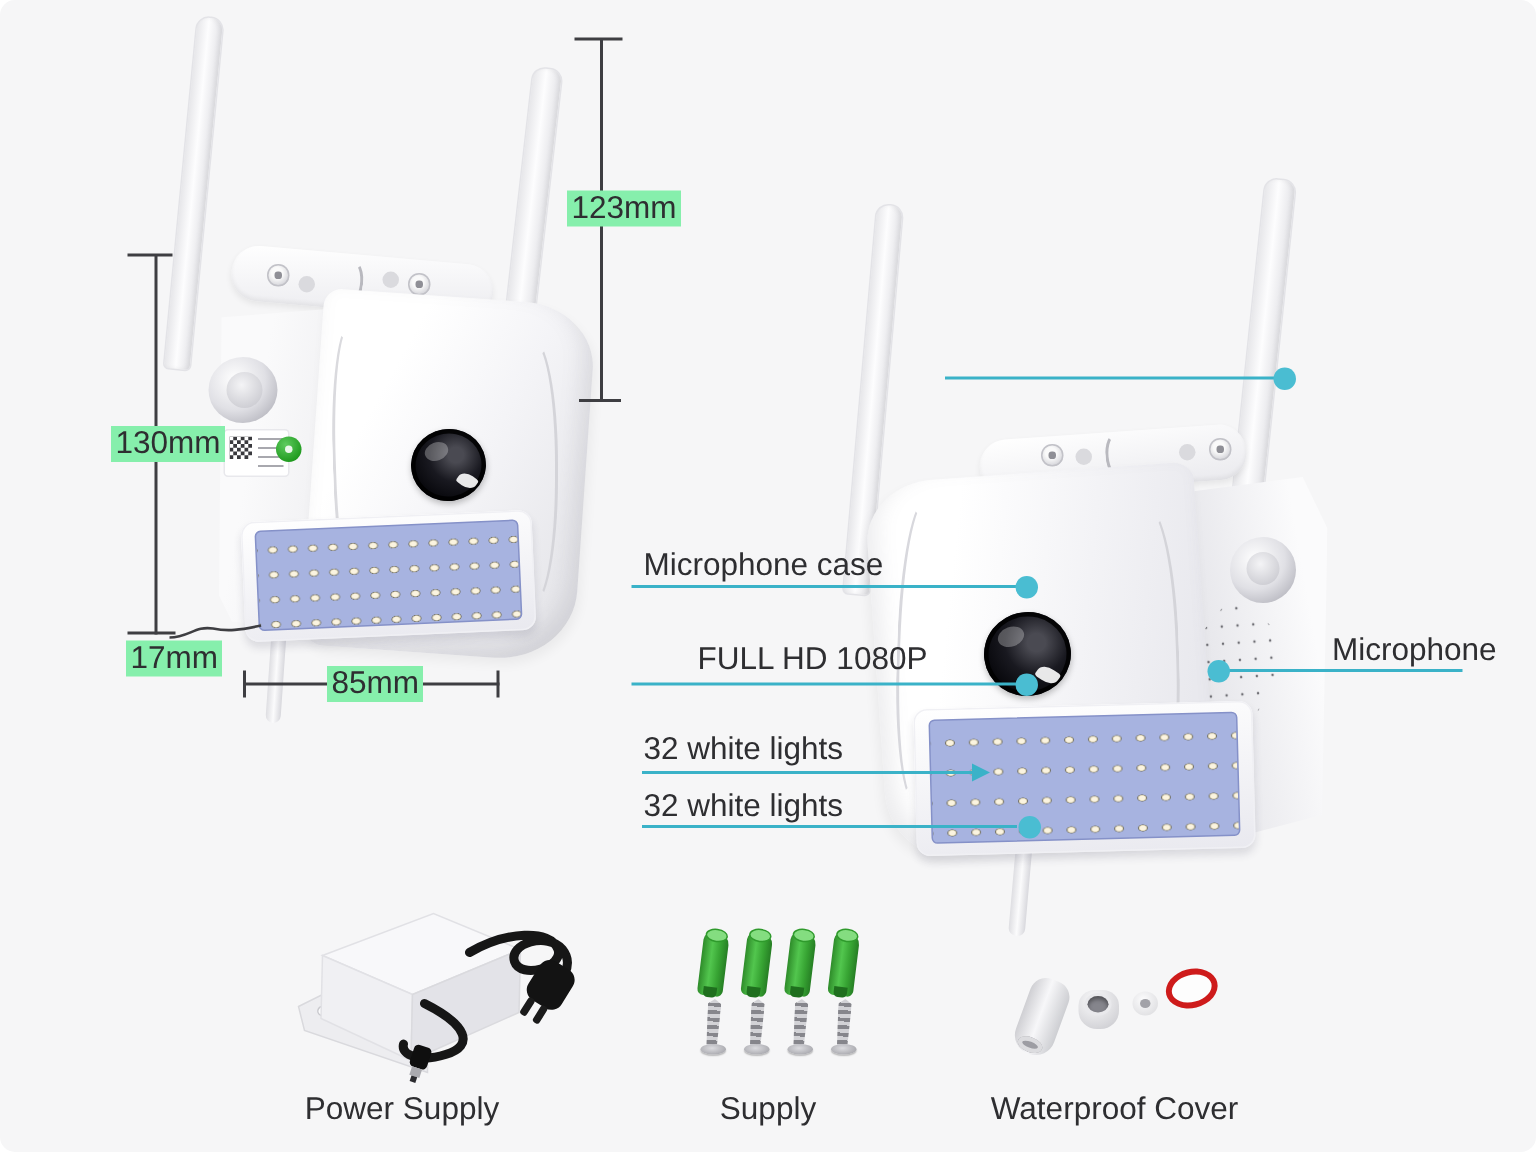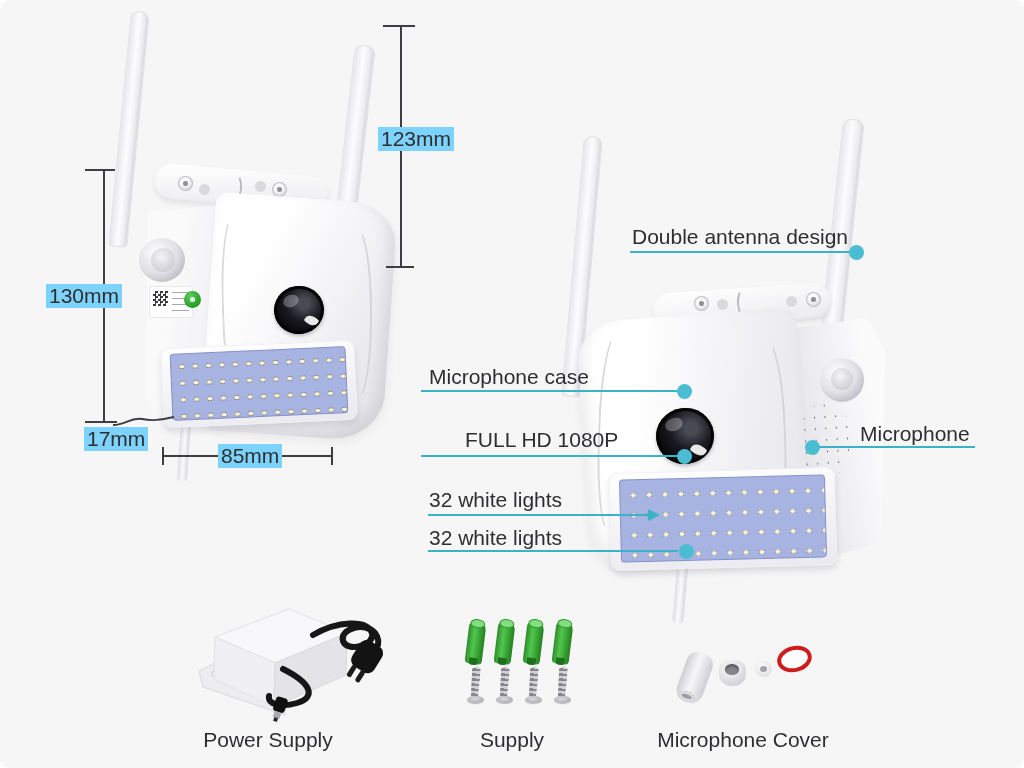--- a/index.html
+++ b/index.html
@@ -1,20 +1,20 @@
 <!DOCTYPE html>
 <html><head>
 <meta charset="utf-8">
 <style>
   html,body{margin:0;padding:0;background:#fff;}
   #canvas{position:relative;width:1024px;height:768px;background:#f6f6f7;overflow:hidden;
           font-family:"Liberation Sans",sans-serif;border-radius:10px;}
   .abs{position:absolute;}
   .t{font-size:21px;line-height:1.15;color:#2e2e31;white-space:nowrap;}
-  .dimtext{background:#7dd3fc;padding:0 3px;}
+  .dimtext{background:#86efac;padding:0 3px;}
   .dline{background:#3e3e42;}
   .coline{height:2px;background:#3ab2c8;}
   .codot{width:15px;height:15px;border-radius:50%;background:#4abdd2;}
   .coarrow{width:0;height:0;border-left:12px solid #3ab2c8;border-top:6px solid transparent;border-bottom:6px solid transparent;}
   .antenna{background:linear-gradient(90deg,#e7e7ea,#fdfdfe 45%,#e3e3e7);border:1px solid #e3e3e7;
            border-radius:9px 9px 4px 4px;transform-origin:50% 0;box-shadow:inset -2px 0 3px rgba(0,0,0,.05);}
   .bracket{background:linear-gradient(175deg,#ffffff,#eaeaee);border-radius:18px;
            box-shadow:0 2px 4px rgba(0,0,0,.07), inset 0 -2px 3px rgba(0,0,0,.05);}
   .screwc{border-radius:50%;background:radial-gradient(circle at 45% 40%,#fafafa 0 30%,#d5d5da 70%,#b5b5bc);
           box-shadow:inset 0 0 0 1px #c2c2c8;}
@@ -104,21 +104,21 @@
   </div>
 
   <div class="abs dline" style="left:400px;top:26px;width:2px;height:242px;"></div>
   <div class="abs dline" style="left:383px;top:25px;width:32px;height:2px;"></div>
   <div class="abs dline" style="left:386px;top:266px;width:28px;height:2px;"></div>
   <div class="abs t dimtext" style="left:378px;top:127px;">123mm</div>
 
   <div class="abs dline" style="left:103px;top:170px;width:2px;height:253px;"></div>
   <div class="abs dline" style="left:85px;top:169px;width:30px;height:2px;"></div>
   <div class="abs dline" style="left:85px;top:421px;width:32px;height:2px;"></div>
-  <div class="abs t dimtext" style="left:46px;top:284px;">130mm</div>
+  <div class="abs t dimtext" style="left:74px;top:284px;">130mm</div>
 
   <svg class="abs" style="left:112px;top:412px;" width="64" height="18" viewBox="0 0 64 18">
     <path d="M1,13 C14,13 18,5 30,7 C40,9 48,8 62,5" stroke="#3e3e42" stroke-width="1.8" fill="none"></path>
   </svg>
   <div class="abs t dimtext" style="left:84px;top:427px;">17mm</div>
 
   <div class="abs dline" style="left:163px;top:455px;width:170px;height:2px;"></div>
   <div class="abs dline" style="left:162px;top:447px;width:2px;height:18px;"></div>
   <div class="abs dline" style="left:331px;top:447px;width:2px;height:18px;"></div>
   <div class="abs t dimtext" style="left:218px;top:444px;">85mm</div>
@@ -139,33 +139,32 @@
   <div class="abs seam" style="left:598px;top:332px;width:28px;height:200px;border-left-color:#d8d8dd;transform:rotate(2deg);"></div>
   <div class="abs seam" style="left:752px;top:338px;width:30px;height:190px;border-right-color:#d4d4d9;transform:rotate(-2deg);"></div>
   <div class="abs lens" style="left:656px;top:408px;width:58px;height:56px;transform:rotate(-8deg);"></div>
   <div class="abs glintG" style="left:665px;top:418px;width:18px;height:13px;transform:rotate(-20deg);"></div>
   <div class="abs glintW" style="left:691px;top:445px;width:15px;height:10px;transform:rotate(35deg);"></div>
   <div class="abs cable" style="left:675px;top:556px;width:11px;height:68px;transform:rotate(5deg);"></div>
   <div class="abs panelF" style="left:610px;top:470px;width:226px;height:98px;transform:rotate(-1.5deg);">
     <div class="ledgrid" style="left:10px;top:7px;right:10px;bottom:8px;background-size:15.9px 20px;background-position:5px 5px;"></div>
   </div>
 
-  <div class="abs t" style="left:632px;top:225px;">Double antenna design</div>
   <div class="abs coline" style="left:630px;top:251px;width:222px;"></div>
   <div class="abs codot" style="left:849px;top:245px;"></div>
 
   <div class="abs t" style="left:429px;top:365px;">Microphone case</div>
   <div class="abs coline" style="left:421px;top:390px;width:258px;"></div>
   <div class="abs codot" style="left:677px;top:384px;"></div>
 
   <div class="abs t" style="left:429px;top:428px;margin-left:36px;">FULL HD 1080P</div>
   <div class="abs coline" style="left:421px;top:455px;width:258px;"></div>
   <div class="abs codot" style="left:677px;top:449px;"></div>
 
-  <div class="abs t" style="left:860px;top:422px;">Microphone</div>
+  <div class="abs t" style="left:888px;top:422px;">Microphone</div>
   <div class="abs coline" style="left:812px;top:446px;width:163px;"></div>
   <div class="abs codot" style="left:805px;top:440px;"></div>
 
   <div class="abs t" style="left:429px;top:488px;">32 white lights</div>
   <div class="abs coline" style="left:428px;top:514px;width:222px;"></div>
   <div class="abs coarrow" style="left:648px;top:509px;"></div>
 
   <div class="abs t" style="left:429px;top:526px;">32 white lights</div>
   <div class="abs coline" style="left:428px;top:550px;width:250px;"></div>
   <div class="abs codot" style="left:679px;top:544px;"></div>
@@ -203,15 +202,15 @@
   <div class="abs screwhead" style="left:525px;top:696px;"></div>
   <div class="abs screwhead" style="left:554px;top:696px;"></div>
 
   <div class="abs wcyl" style="left:681px;top:652px;"></div>
   <div class="abs wnut" style="left:719px;top:660px;"></div>
   <div class="abs wgrom" style="left:755px;top:661px;"></div>
   <div class="abs woring" style="left:777px;top:646px;"></div>
 
   <div class="abs t acc-label" style="left:268px;top:728px;">Power Supply</div>
   <div class="abs t acc-label" style="left:512px;top:728px;">Supply</div>
-  <div class="abs t acc-label" style="left:743px;top:728px;">Microphone Cover</div>
+  <div class="abs t acc-label" style="left:743px;top:728px;">Waterproof Cover</div>
 
 </div>
 
 </body></html>

